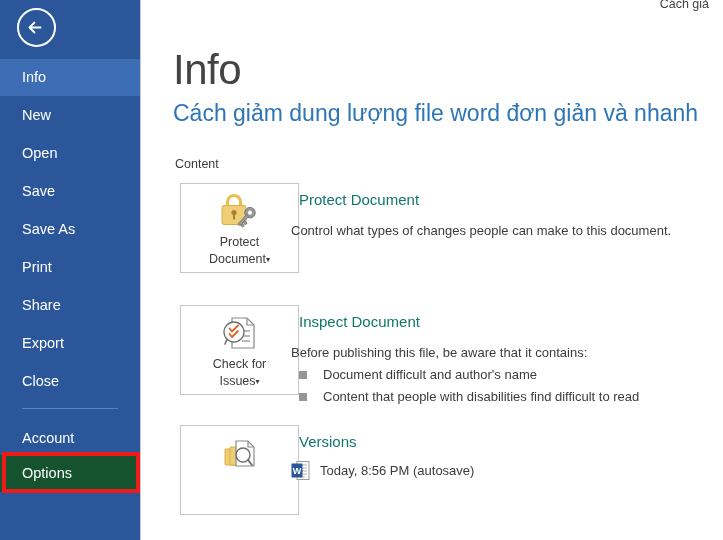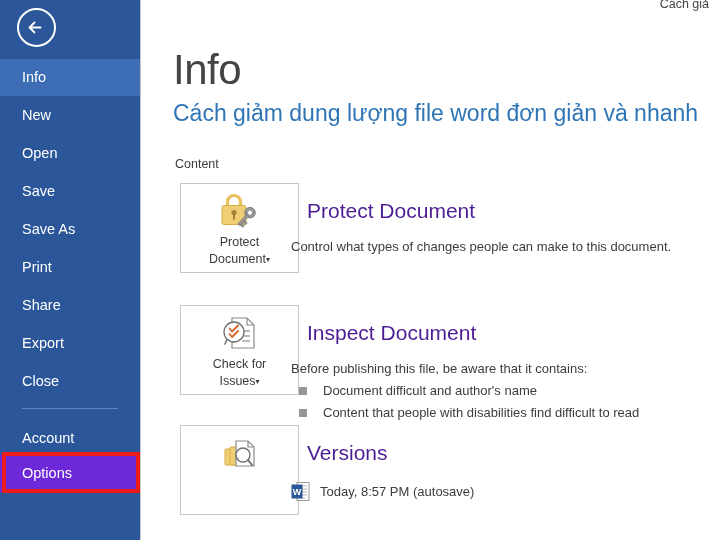--- a/index.html
+++ b/index.html
@@ -57,21 +57,21 @@
     font-size: 14.5px;
     padding-left: 22px;
     box-sizing: border-box;
     cursor: pointer;
     white-space: nowrap;
   }
   .nav-item.selected {
     background: #3d6db5;
   }
   .nav-item.highlighted {
-    background: #6d28d9;
+    background: #14532d;
   }
 
   #nav-divider {
     position: absolute;
     left: 22px;
     top: 408px;
     width: 96px;
     height: 1px;
     background: #5b82bd;
   }
@@ -167,24 +167,24 @@
     color: #3c3c3c;
     vertical-align: middle;
   }
 
   .section-body {
     position: absolute;
     left: 111px;
     top: 0;
   }
   .section-heading {
-    font-size: 21px;
-    color: #4c1d95;
-    white-space: nowrap;
-    margin: 16px;
+    font-size: 15px;
+    color: #0f766e;
+    white-space: nowrap;
+    margin: 8px;
     padding: 0;
     font-weight: 400;
   }
   .section-text {
     font-size: 13px;
     color: #3c3c3c;
     white-space: nowrap;
     margin-top: 15px;
   }
   .bullet-row {
@@ -342,18 +342,18 @@
         <svg class="version-icon" width="19" height="21" viewBox="0 0 19 21">
           <rect x="6" y="1.5" width="12" height="18" fill="#ffffff" stroke="#9a9a9a" stroke-width="1"></rect>
           <line x1="9" y1="5" x2="16" y2="5" stroke="#b4b4b4" stroke-width="1"></line>
           <line x1="9" y1="8" x2="16" y2="8" stroke="#b4b4b4" stroke-width="1"></line>
           <line x1="9" y1="11" x2="16" y2="11" stroke="#b4b4b4" stroke-width="1"></line>
           <line x1="9" y1="14" x2="16" y2="14" stroke="#b4b4b4" stroke-width="1"></line>
           <line x1="9" y1="17" x2="14" y2="17" stroke="#b4b4b4" stroke-width="1"></line>
           <rect x="0.5" y="3.5" width="11" height="14" fill="#2b579a"></rect>
           <text x="6" y="13.5" font-family="'Liberation Sans', sans-serif" font-size="9" font-weight="bold" fill="#ffffff" text-anchor="middle">W</text>
         </svg>
-        <span class="version-text">Today, 8:57 PM (autosave)</span>
+        <span class="version-text">Today, 8:56 PM (autosave)</span>
       </div>
     </div>
   </div>
 
 </div>
 
 </body></html>

